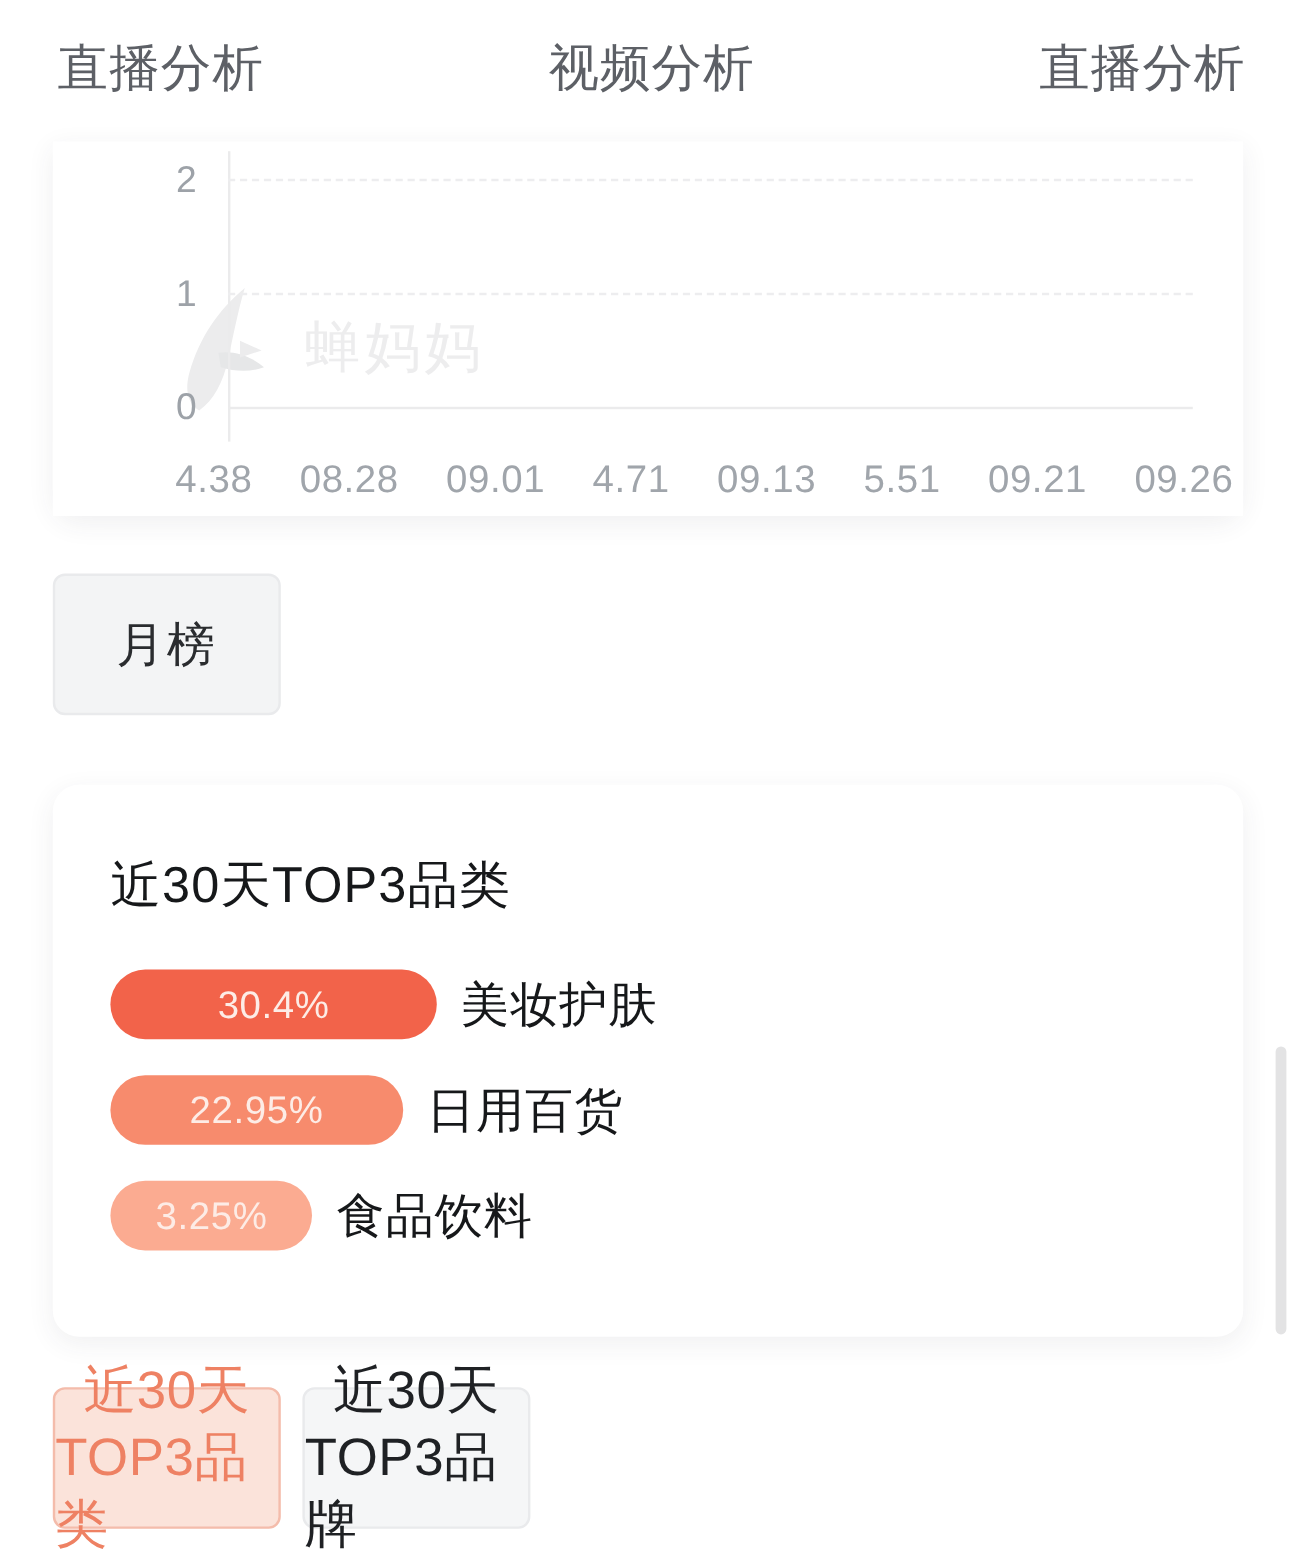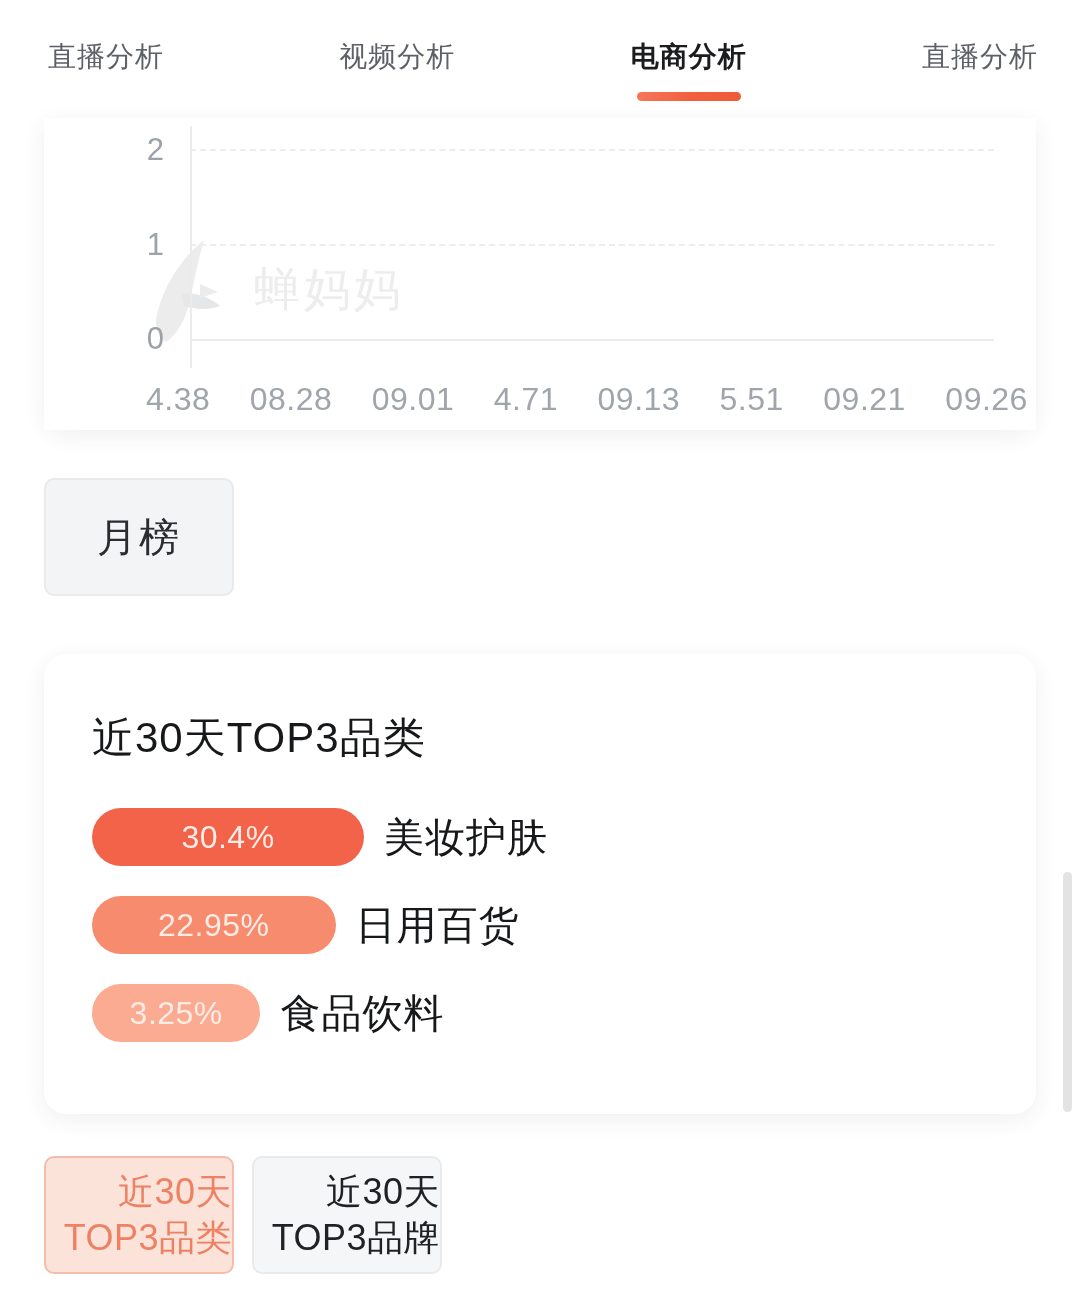--- a/index.html
+++ b/index.html
@@ -46,21 +46,21 @@
     height: 118px;
     display: flex;
     align-items: center;
     justify-content: space-between;
     padding: 0 42px 0 48px;
     background: transparent;
   }
 
   .tab {
     position: relative;
-    font-size: 28px;
+    font-size: 42px;
     line-height: 1;
     color: #5d6066;
     letter-spacing: 1px;
     padding-bottom: 4px;
     white-space: nowrap;
   }
   .tab.active {
     color: #1b1c1e;
     font-weight: bold;
   }
@@ -248,23 +248,23 @@
     gap: 18px;
     padding: 0 44px;
     margin-top: 42px;
   }
   .chip {
     width: 190px;
     height: 118px;
     border-radius: 10px;
     display: flex;
     flex-direction: column;
-    align-items: flex-end;
+    align-items: center;
     justify-content: center;
-    font-size: 36px;
+    font-size: 44px;
     line-height: 1.28;
     background: #f5f6f7;
     border: 2px solid #e9eaec;
     color: #1f2124;
     letter-spacing: 0.5px;
   }
   .chip.active {
     background: #fbe3da;
     border-color: #f4bcab;
     color: #ee8163;
@@ -291,24 +291,20 @@
 
 <div class="corner-swoosh"></div>
 <div class="corner-swoosh-mask"></div>
 
 <div class="tabbar">
   <div class="tab">
     <span>直播分析</span>
   </div>
   <div class="tab">
     <span>视频分析</span>
-  </div>
-  <div class="tab active">
-    <span>电商分析</span>
-    <span class="tab-underline"></span>
   </div>
   <div class="tab">
     <span>直播分析</span>
   </div>
 </div>
 
 <div class="card chart-card">
   <div class="chart-area">
 
     <div class="watermark">

